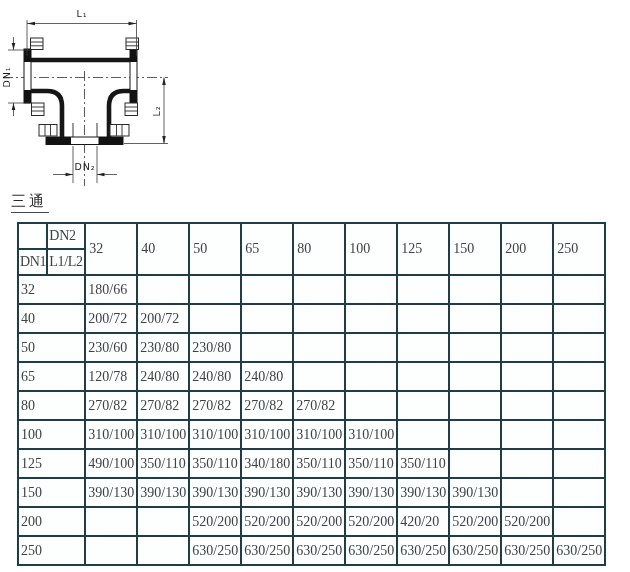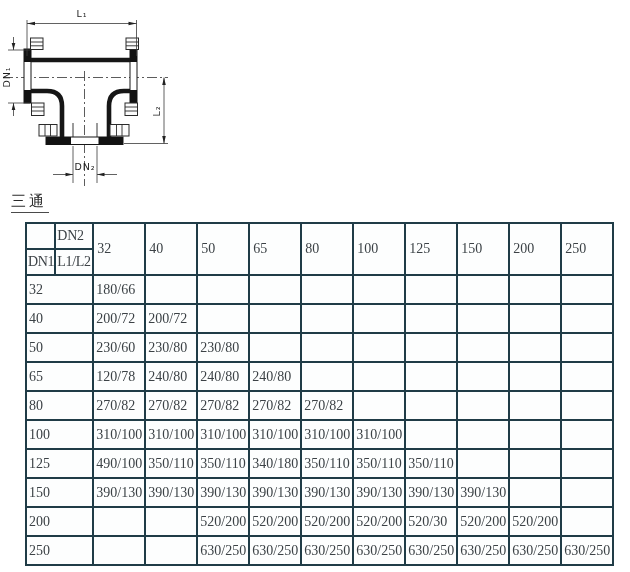--- a/index.html
+++ b/index.html
@@ -30,21 +30,21 @@
   
   .title {
     position:absolute; left:11px; top:192px;
     font-family:Liberation Mono, monospace;
     font-size:15px; color:#2a2a2a; letter-spacing:3px;
     border-bottom:1.5px solid #4a4a4a; padding:0 2px 1px 0;
   }
 
   
   .dim-table {
-    position:absolute; left:25px; top:222px;
+    position:absolute; left:17px; top:222px;
     border-collapse:collapse; table-layout:fixed;
     background:#fdfefe;
   }
   .dim-table td {
     border:2px solid var(--table-border,#203c47);
     font-size:14px; color:var(--table-text,#3c4246);
     padding:0 0 0 2px; vertical-align:middle;
   }
   .dim-table thead tr { height:26px; }
   .dim-table tbody tr { height:29px; }
@@ -288,21 +288,21 @@
         <td class="cell"></td>
       </tr>
       <tr>
         <td colspan="2" class="rowlabel">200</td>
         <td class="cell"></td>
         <td class="cell"></td>
         <td class="cell">520/200</td>
         <td class="cell">520/200</td>
         <td class="cell">520/200</td>
         <td class="cell">520/200</td>
-        <td class="cell">520/30</td>
+        <td class="cell">420/20</td>
         <td class="cell">520/200</td>
         <td class="cell">520/200</td>
         <td class="cell"></td>
       </tr>
       <tr>
         <td colspan="2" class="rowlabel">250</td>
         <td class="cell"></td>
         <td class="cell"></td>
         <td class="cell">630/250</td>
         <td class="cell">630/250</td>

